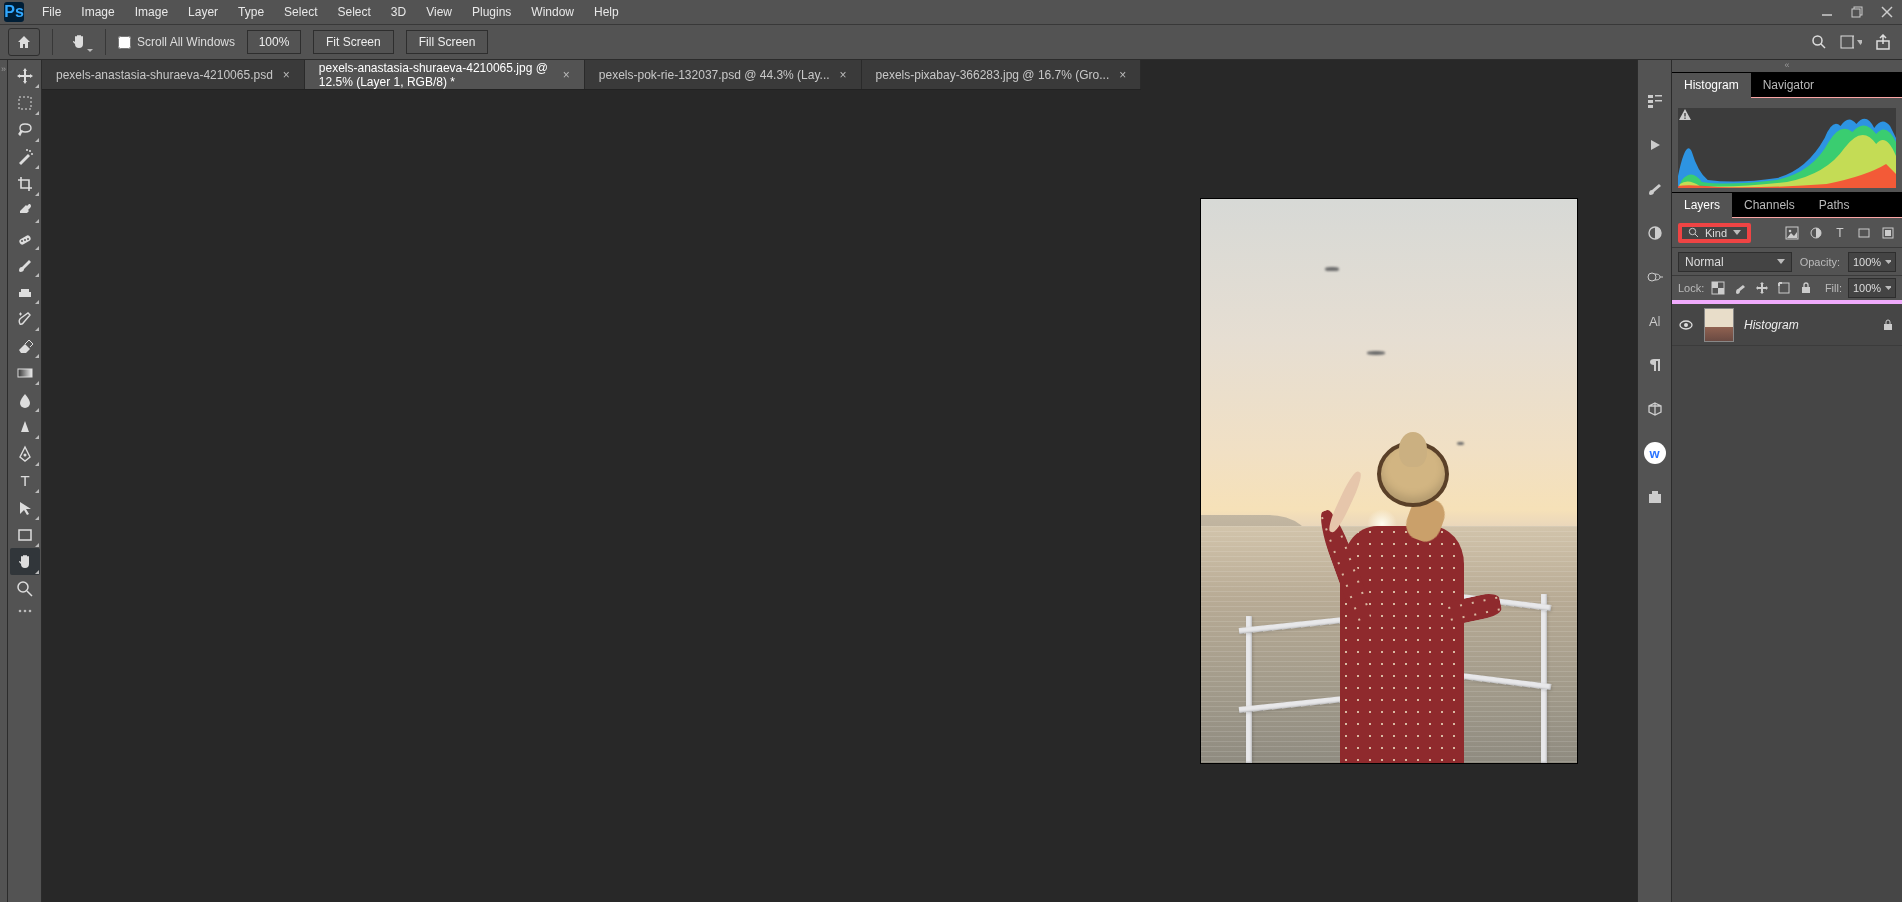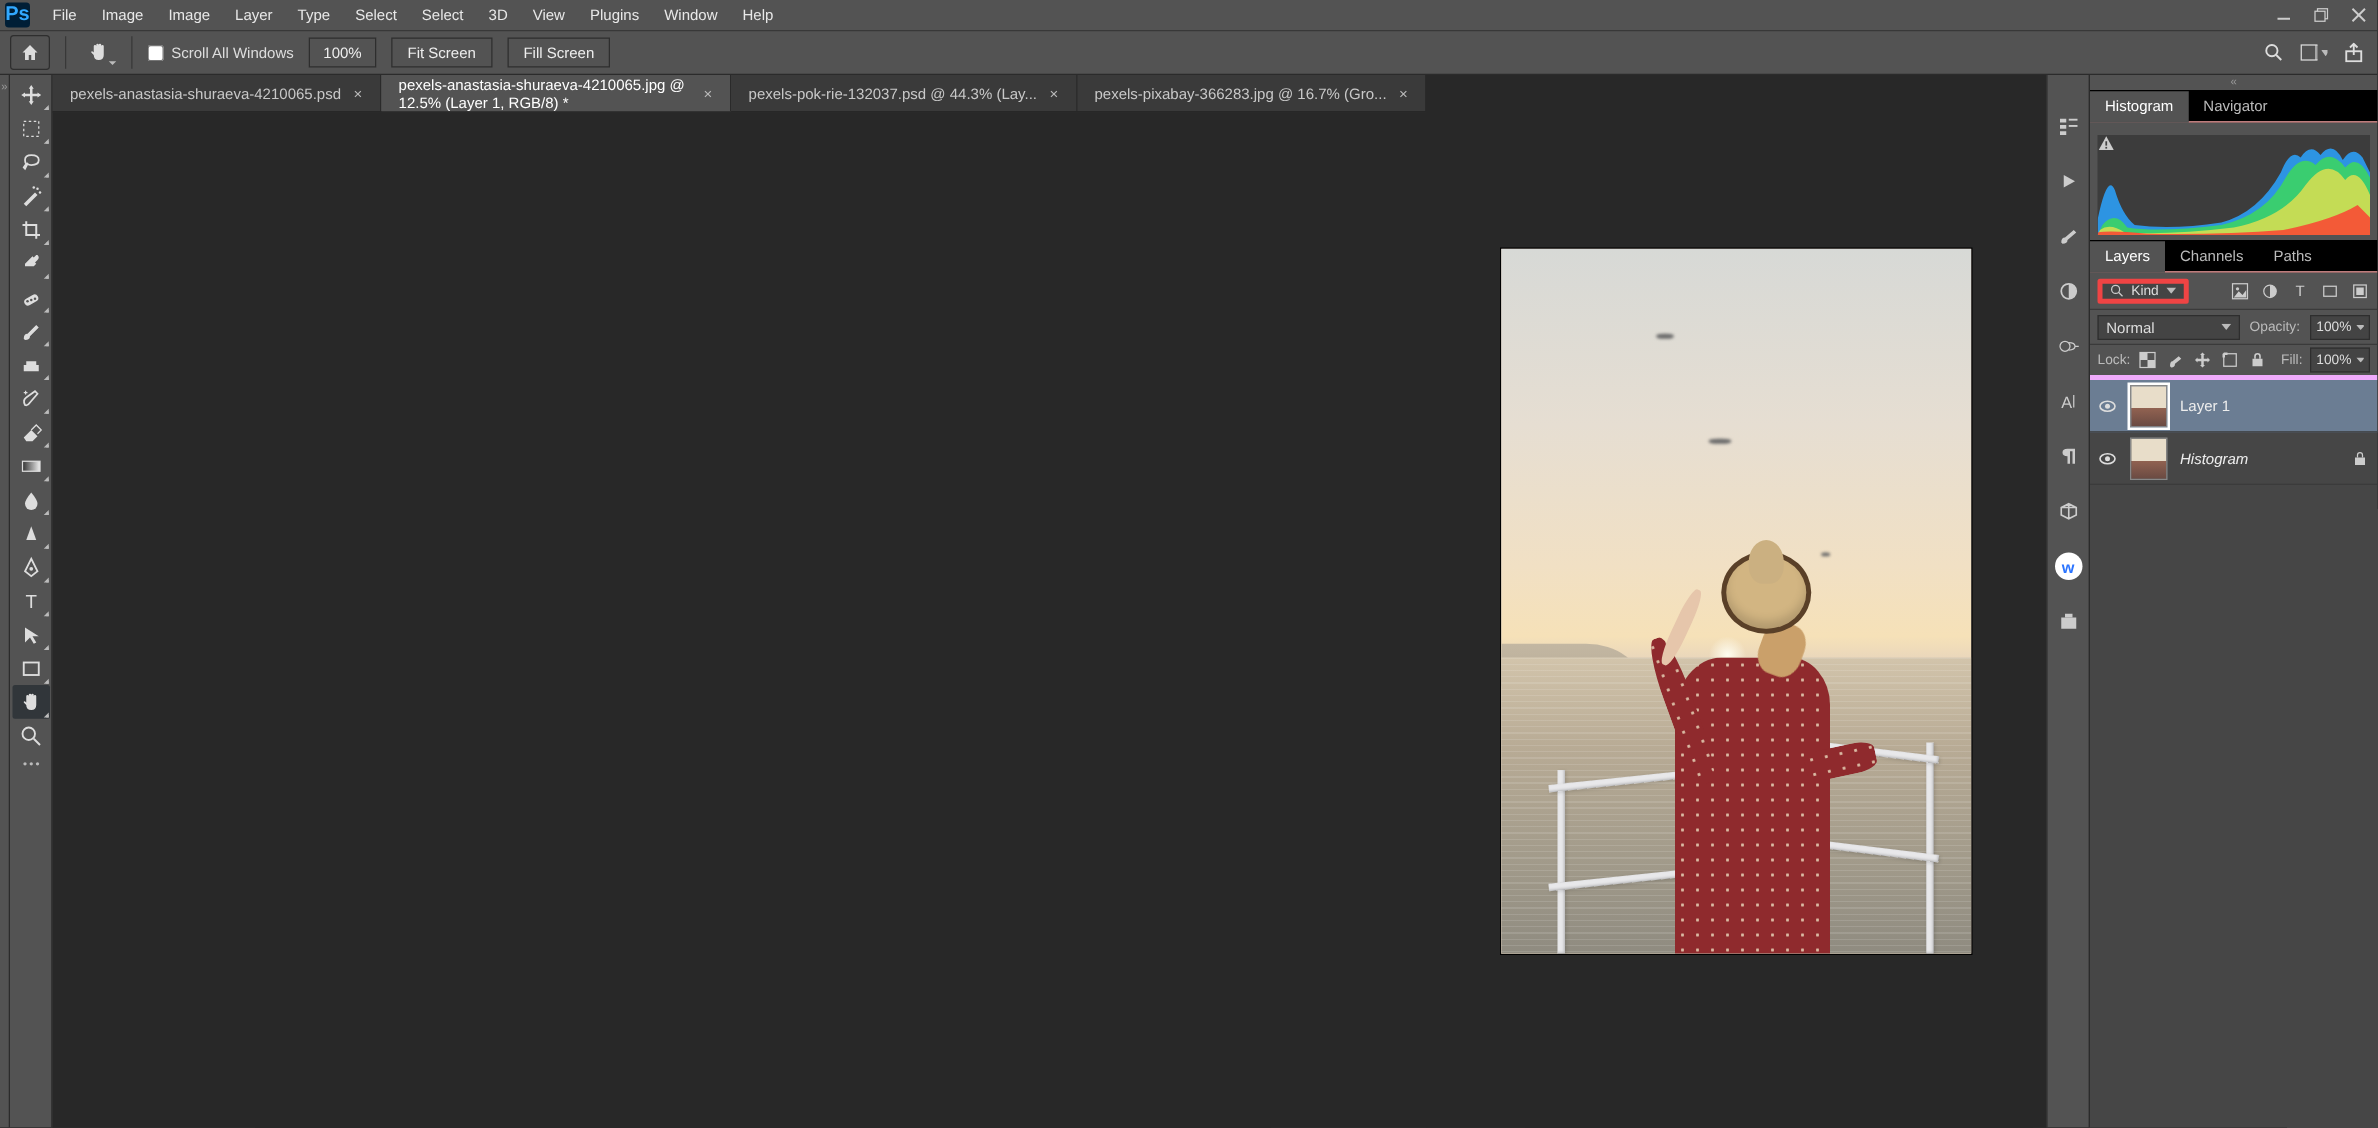--- a/index.html
+++ b/index.html
@@ -558,30 +558,20 @@
       <span class="lbl" style="margin-left:auto">Fill:</span>
       <div class="pct-box">
           <span>100%</span>
           <svg width="7" height="4">
             <path d="M0 0 L7 0 L3.5 4 Z" fill="#bbb"></path>
           </svg>
         </div>
     </div>
 
     <div class="layers-list">
-      <div class="layer-row sel">
-        <span class="eye">
-            <svg width="16" height="16">
-              <ellipse cx="8" cy="8" rx="6" ry="4" fill="none" stroke="#ddd" stroke-width="1.3"></ellipse>
-              <circle cx="8" cy="8" r="2" fill="#ddd"></circle>
-            </svg>
-          </span>
-        <div class="thumb sel-th"></div>
-        <span class="lname">Layer 1</span>
-      </div>
       <div class="layer-row">
         <span class="eye">
             <svg width="16" height="16">
               <ellipse cx="8" cy="8" rx="6" ry="4" fill="none" stroke="#ddd" stroke-width="1.3"></ellipse>
               <circle cx="8" cy="8" r="2" fill="#ddd"></circle>
             </svg>
           </span>
         <div class="thumb"></div>
         <span class="lname italic">Histogram</span>
         <span class="lock-s">

